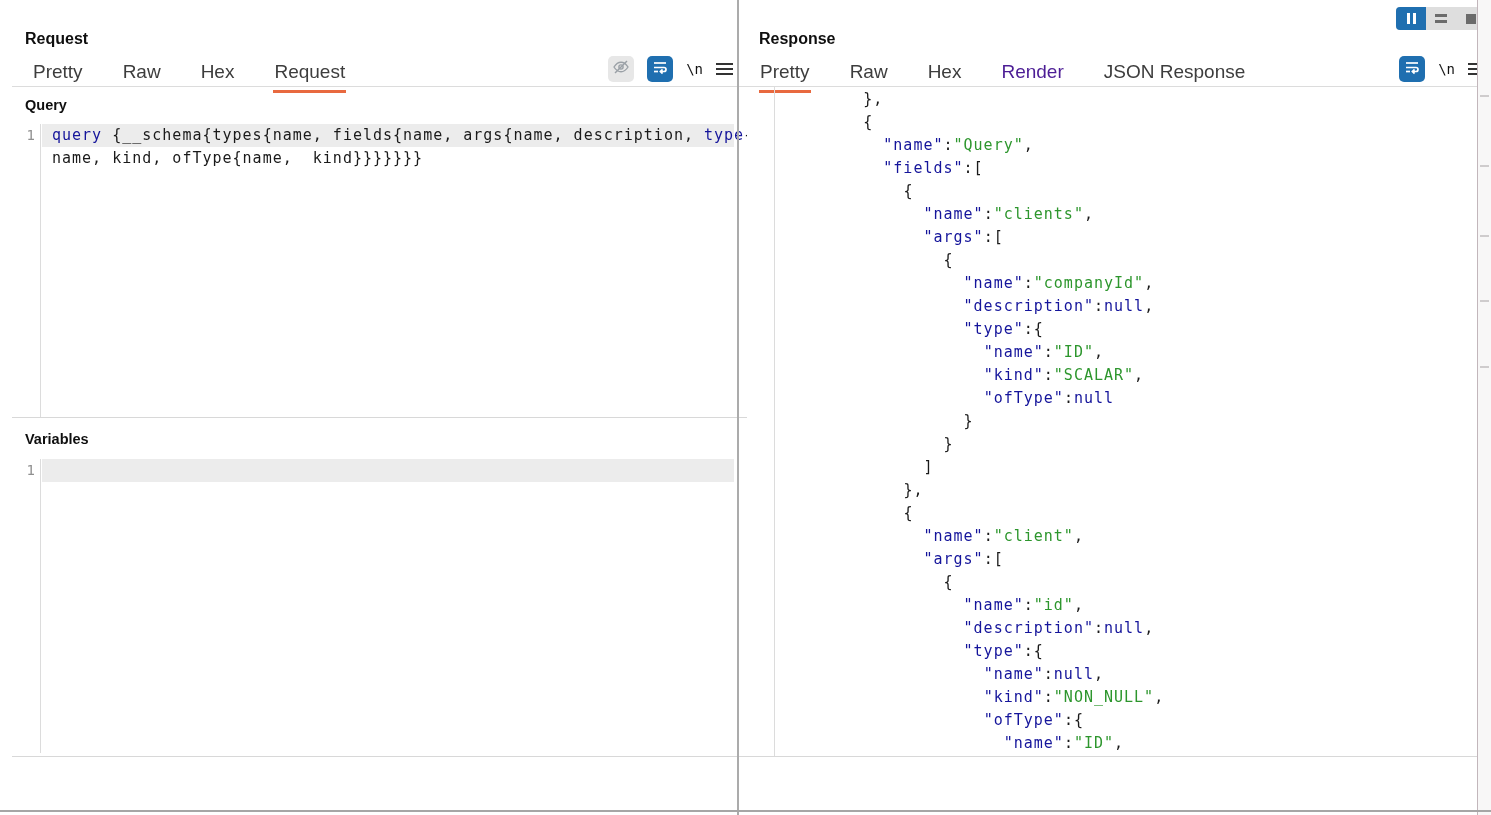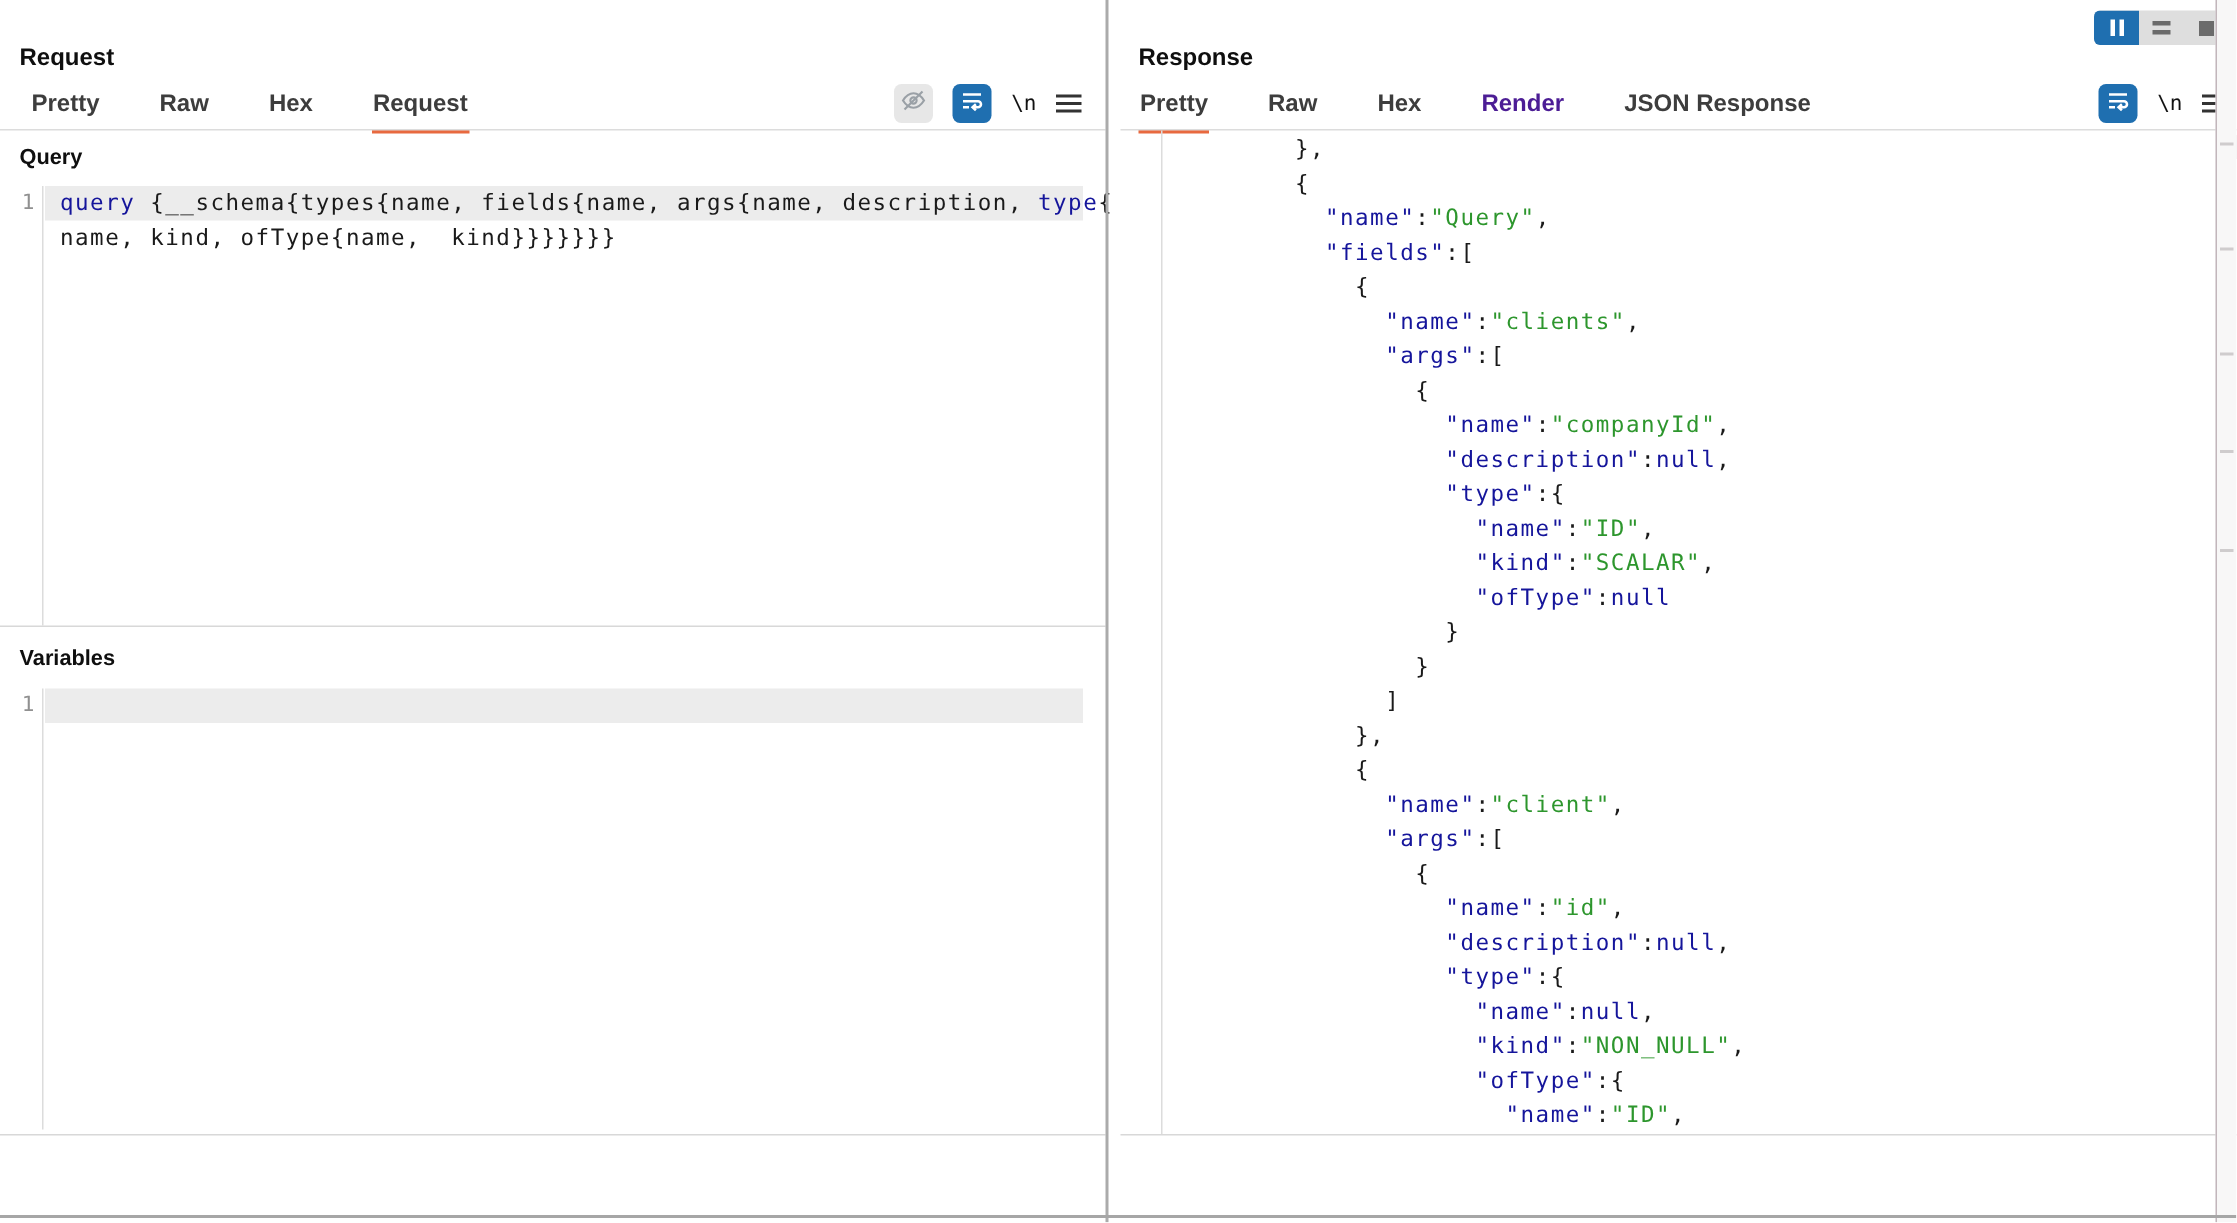--- a/index.html
+++ b/index.html
@@ -1,30 +1,30 @@
 <!DOCTYPE html>
 <html><head>
 <meta charset="utf-8">
 <style>
   html,body{margin:0;padding:0;background:#fff;}
   .app{position:relative;width:1491px;height:815px;background:#fff;overflow:hidden;
        font-family:"Liberation Sans",sans-serif;color:#1a1a1a;
        --orange:#E8693F;--blue:#1F6FB0;--navy:#15159B;--green:#2D962D;}
   .panel{position:absolute;top:0;height:815px;background:#fff;}
-  .panel.request{left:0;width:737px;}
+  .panel.request{left:12px;width:737px;}
   .panel.response{left:747px;width:737px;padding-left:17px;}
   .v-divider{position:absolute;left:737px;top:0;width:2px;height:815px;background:#ababab;}
   .bottom-edge{position:absolute;left:0;top:810px;width:1491px;height:2px;background:#a6a6a6;}
 
   .panel-title{position:absolute;left:13px;top:30px;font-size:16px;font-weight:bold;color:#0f0f0f;}
   .panel.response .panel-title{left:12px;}
 
   .tabbar{position:absolute;top:57px;left:0;right:0;height:29px;display:flex;gap:38px;padding-left:20px;align-items:flex-start;}
   .panel.response .tabbar{padding-left:12px;}
-  .tab{font-size:16px;color:#3d3d3d;padding:4px 1px 7px;white-space:nowrap;cursor:default;font-weight:bold;}
+  .tab{font-size:19px;color:#3d3d3d;padding:4px 1px 7px;white-space:nowrap;cursor:default;}
   .tab.selected{border-bottom:3px solid var(--orange);}
   .tab.disabled{color:#4c1d95;}
   .tab-sep{position:absolute;left:0;right:0;top:86px;height:1px;background:#dcdcdc;}
 
   .tab-icons{position:absolute;right:16px;top:55px;display:flex;gap:13px;align-items:center;height:28px;}
   .icon-btn{width:26px;height:26px;border-radius:5px;display:flex;align-items:center;justify-content:center;}
   .icon-btn.gray{background:#e7e7e7;}
   .icon-btn.blue{background:var(--blue);}
   .nl-label{font-size:14px;color:#111;font-family:"DejaVu Sans Mono",monospace;letter-spacing:0;}
   .hamburger{width:17px;height:12px;display:flex;flex-direction:column;justify-content:space-between;}

